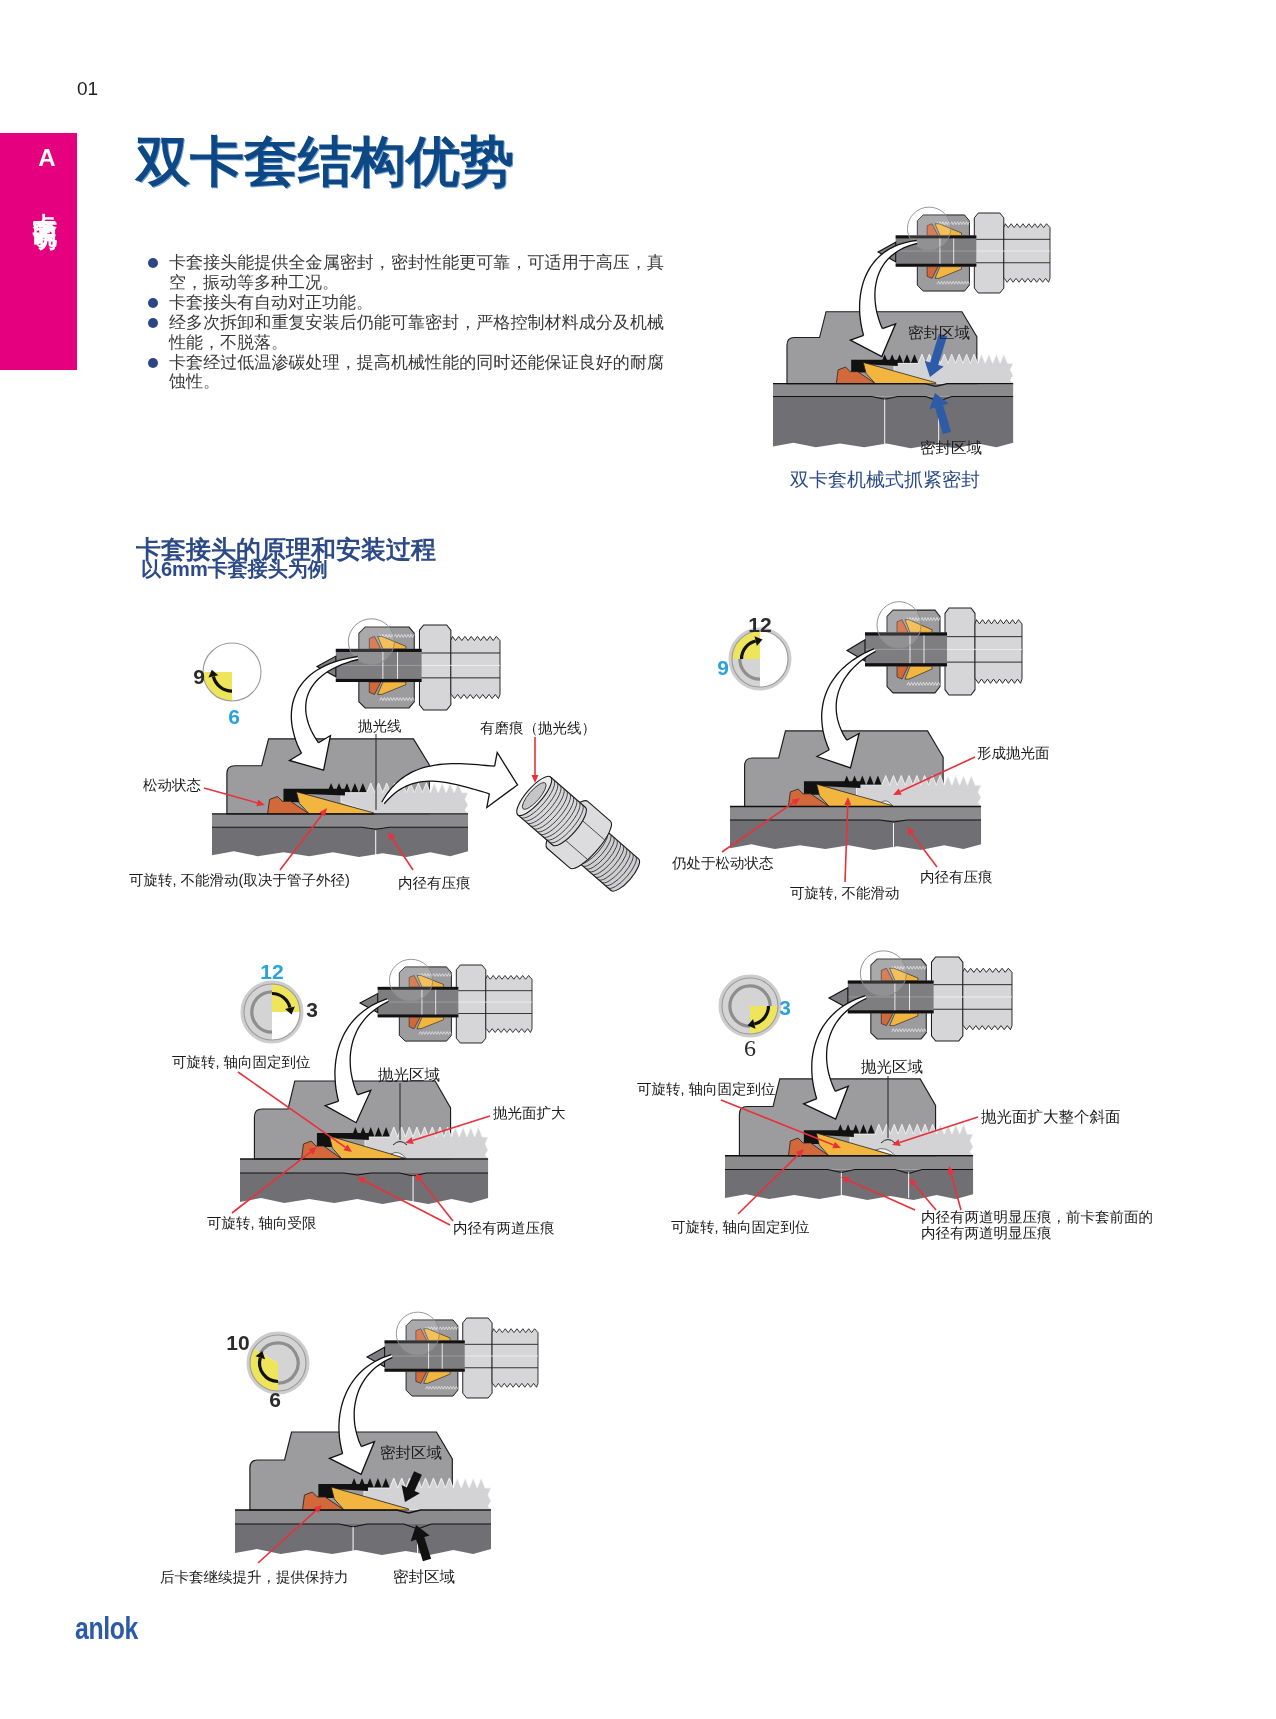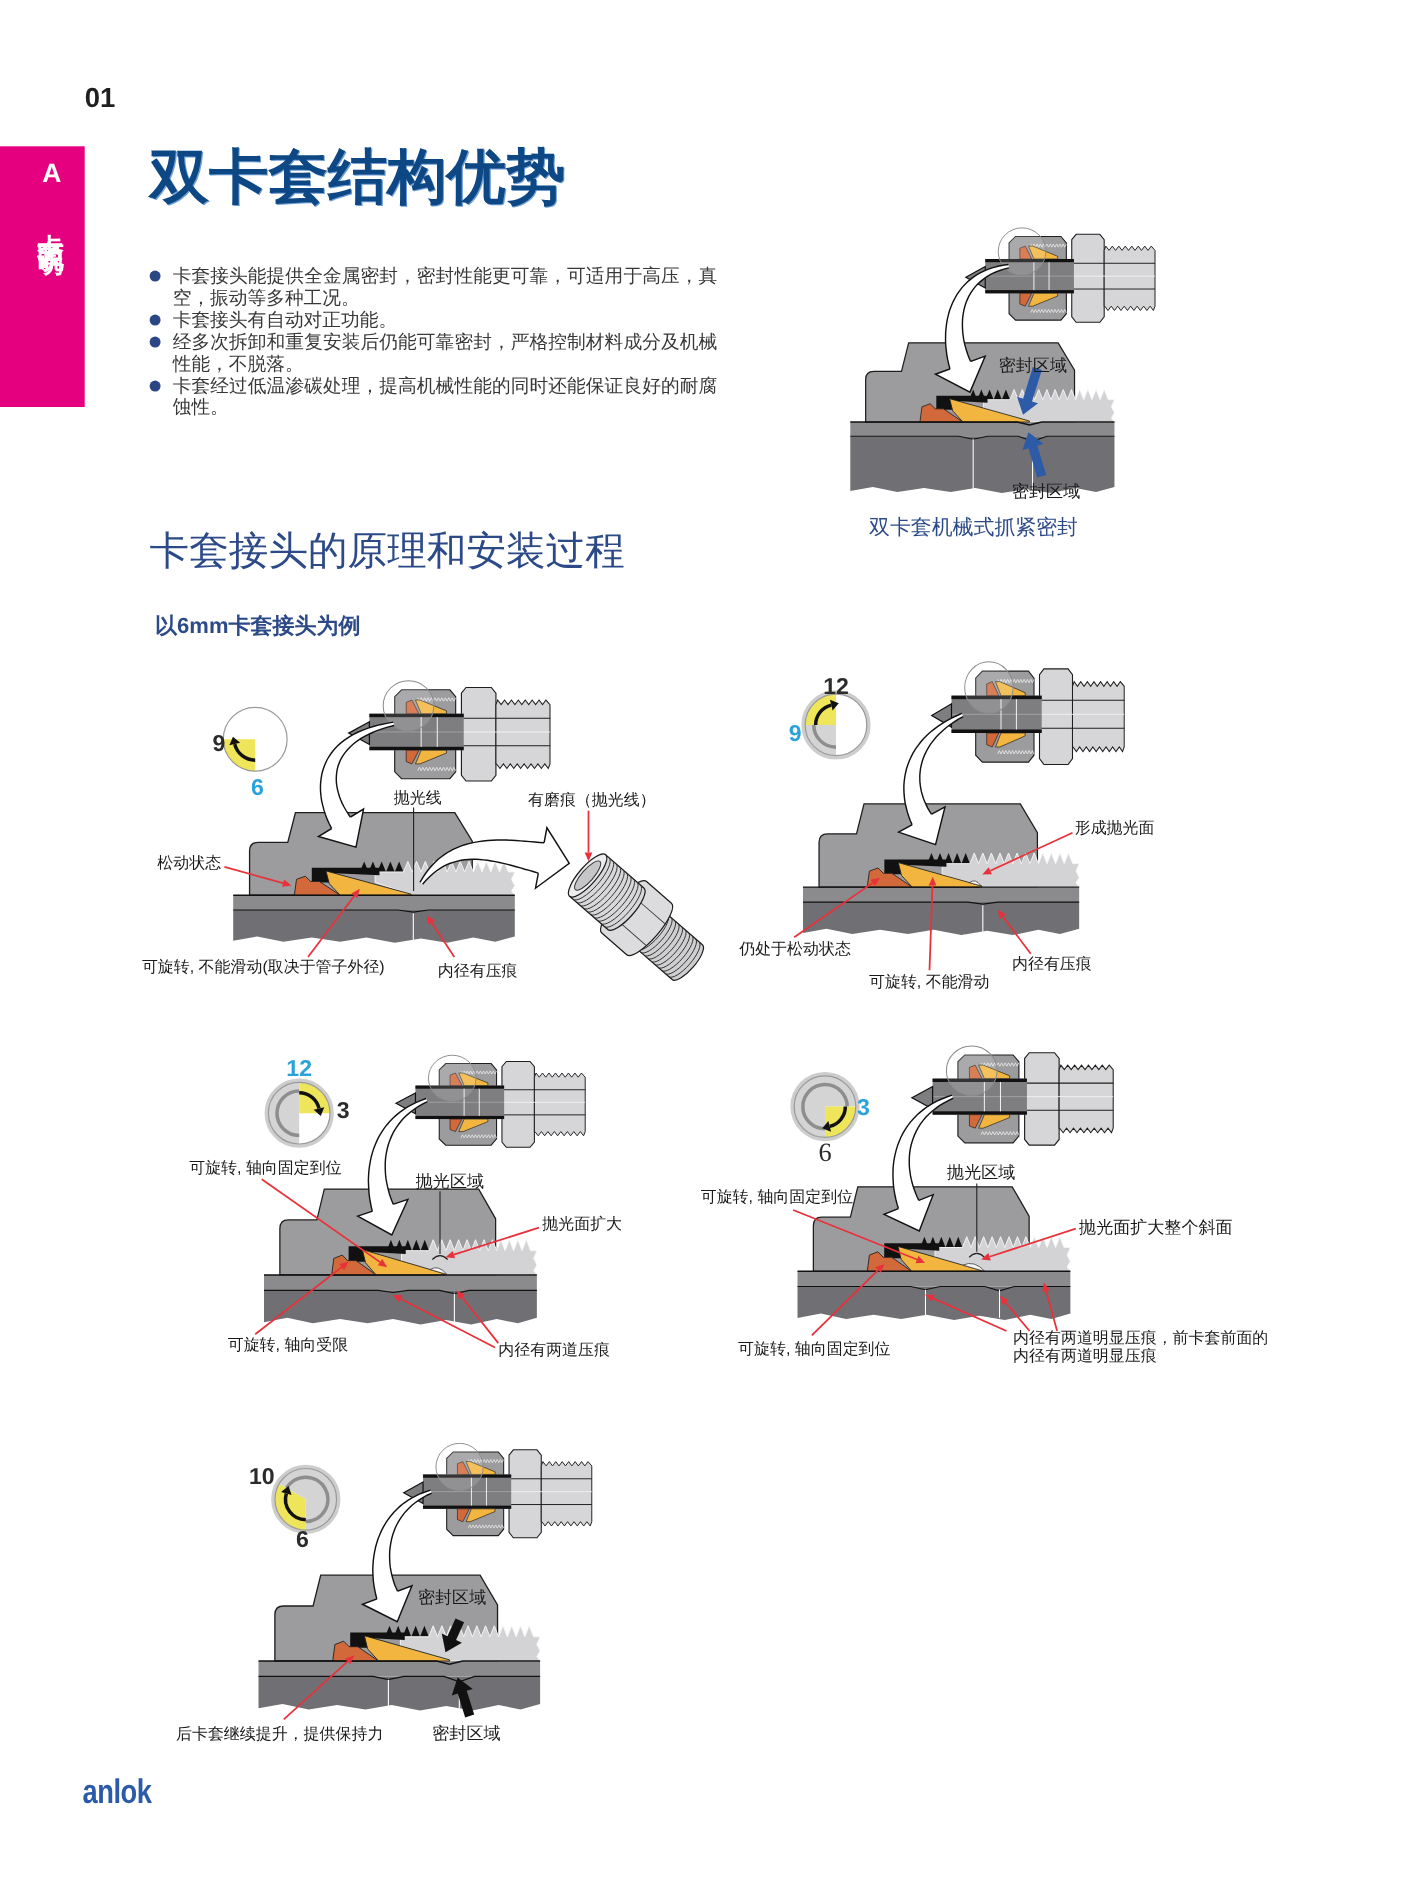--- a/index.html
+++ b/index.html
@@ -1,25 +1,25 @@
 <!DOCTYPE html>
 <html style="--brand-magenta: #e4007f; --title-blue: #0d4784; --heading-blue: #2c4a87; --bullet-blue: #2b4684; --logo-blue: #2a5aa8; --hour-blue: #2aa3dc; --hour-dark: #2b2b2b; --leader-red: #e8313a; --seal-arrow-blue: #2d5ba8; --clock-yellow: #eee55a; --ferrule-front: #f2b640; --ferrule-back: #d2693a;"><head>
 <meta charset="utf-8">
 <style>
 html,body{margin:0;padding:0;background:#fff;}
 #page{position:relative;width:1276px;height:1719px;background:#fff;overflow:hidden;font-family:"Liberation Sans","DejaVu Sans",sans-serif;color:#222;}
-.page-num{position:absolute;left:77px;top:75px;font-size:25px;line-height:28px;font-weight:bold;color:#1f1f1f;}
+.page-num{position:absolute;left:77px;top:75px;font-size:19px;line-height:28px;font-weight:normal;color:#1f1f1f;}
 .tab{position:absolute;left:0;top:133px;width:77px;height:237px;background:var(--brand-magenta,#e4007f);}
 .tab-letter{position:absolute;left:35px;top:12px;width:24px;text-align:center;color:#fff;font-weight:bold;font-size:24px;line-height:26px;}
 .tab-title{position:absolute;left:31px;top:60px;width:28px;writing-mode:vertical-rl;color:#fff;font-weight:bold;font-size:24px;line-height:28px;letter-spacing:5px;}
 .title{position:absolute;left:136px;top:130px;margin:0;font-size:54px;line-height:62px;font-weight:bold;color:var(--title-blue,#0d4784);text-shadow:1px 1px 0 #6f9fd6;white-space:nowrap;}
-.adv{position:absolute;left:136px;top:241px;width:516px;margin:0;padding:0;list-style:none;font-size:17px;line-height:19.9px;color:#383838;}
+.adv{position:absolute;left:136px;top:241px;width:516px;margin:12px;padding:0;list-style:none;font-size:17px;line-height:19.9px;color:#383838;}
 .adv li{position:relative;padding-left:21px;text-align:justify;}
 .adv .dot{position:absolute;left:0;top:5px;width:10px;height:10px;border-radius:50%;background:var(--bullet-blue,#2b4684);}
-.h2{position:absolute;left:136px;top:484px;margin:0;font-size:36px;line-height:34px;font-weight:normal;color:var(--heading-blue,#2c4a87);white-space:nowrap;}
+.h2{position:absolute;left:136px;top:532px;margin:0;font-size:25px;line-height:34px;font-weight:bold;color:var(--heading-blue,#2c4a87);white-space:nowrap;}
 .h3{position:absolute;left:141px;top:557px;margin:0;font-size:20px;line-height:24px;font-weight:bold;color:var(--heading-blue,#2c4a87);white-space:nowrap;}
 .panel{position:absolute;}
 .panel svg.art{position:absolute;left:0;top:0;overflow:visible;}
 .lbl{position:absolute;font-size:14.5px;font-weight:normal;line-height:16px;color:#1a1a1a;white-space:nowrap;}
 .lbl.big{font-size:15.5px;}
 .hr{position:absolute;font-size:21px;font-weight:bold;line-height:22px;transform:translate(-50%,-50%);white-space:nowrap;color:#2b2b2b;}
 .hr.serif{font-family:"Liberation Serif","DejaVu Serif",serif;font-weight:normal;font-size:24px;}
 .hero-cap{position:absolute;font-size:19px;line-height:24px;color:var(--heading-blue,#2c4a87);white-space:nowrap;}
 .logo{position:absolute;left:75px;top:1611px;font-size:31px;line-height:36px;font-weight:bold;color:var(--logo-blue,#2a5aa8);transform:scaleX(0.8);transform-origin:left center;letter-spacing:-0.5px;}
 </style>

